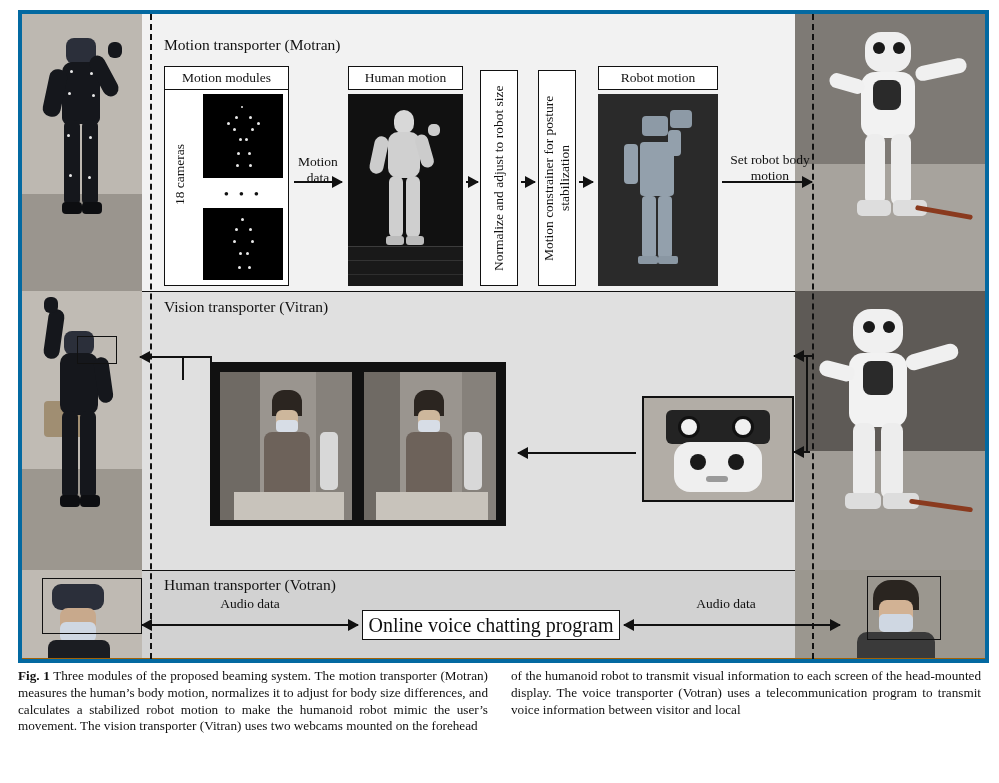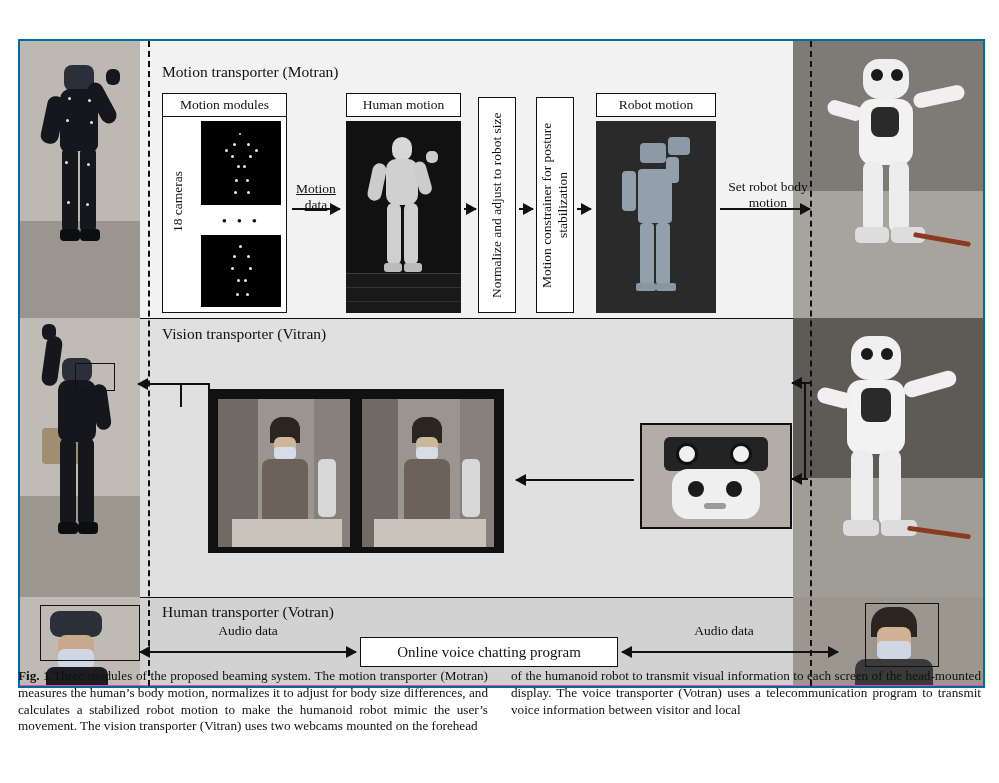--- a/index.html
+++ b/index.html
@@ -1,19 +1,19 @@
 <!DOCTYPE html>
 <html><head>
 <meta charset="utf-8">
 <style>
   html,body{margin:0;padding:0;background:#ffffff;}
   body{width:999px;height:783px;font-family:"Liberation Serif",serif;color:#111;}
   #fig{position:relative;width:999px;height:783px;overflow:hidden;}
 
-  .figbox{position:absolute;left:18px;top:10px;width:963px;height:645px;border:2px solid #0369a1;background:#ec4899;overflow:hidden;margin-top:29px;}
+  .figbox{position:absolute;left:18px;top:10px;width:963px;height:645px;border:4px solid #0369a1;background:#a16207;overflow:hidden;}
 
   
   .row{position:absolute;left:0;width:963px;}
   .row1{top:0;height:277px;background:#f2f2f2;}
   .row2{top:277px;height:279px;background:#e0e0e0;}
   .row3{top:556px;height:88px;background:#d2d2d2;}
   .rowline{position:absolute;left:0;width:963px;height:1px;background:#111;}
 
   .rowtitle{position:absolute;font-size:15.5px;color:#111;}
 
@@ -194,21 +194,21 @@
         <div class="dot" style="left:48px;top:32px;"></div>
       <div class="dot" style="left:36px;top:44px;"></div>
         <div class="dot" style="left:43px;top:44px;"></div>
       <div class="dot" style="left:35px;top:58px;"></div>
         <div class="dot" style="left:45px;top:58px;"></div>
     </div>
     <div class="cap" style="left:198px;top:172px;width:46px;font-size:15px;letter-spacing:3px;">• • •</div>
     <div class="cap vert" style="left:150px;top:130px;width:18px;">18 cameras</div>
 
     <div class="arrow-h" style="left:272px;top:167px;width:48px;"></div>
-    <div class="cap" style="left:264px;top:140px;width:64px;text-decoration:underline;">Motion data</div>
+    <div class="cap" style="left:264px;top:140px;width:64px;">Motion data</div>
 
     <div class="boxlabel" style="left:326px;top:52px;width:115px;height:24px;">Human motion</div>
     <div class="blackpanel" style="left:326px;top:80px;width:115px;height:192px;background:#111;">
       <div class="sil" style="left:46px;top:16px;width:20px;height:24px;background:#d8d8d8;border-radius:10px;"></div>
       <div class="sil" style="left:40px;top:38px;width:32px;height:46px;background:#d0d0d0;border-radius:10px;"></div>
       <div class="sil" style="left:24px;top:42px;width:14px;height:38px;background:#cccccc;border-radius:7px;transform:rotate(12deg);"></div>
       <div class="sil" style="left:70px;top:40px;width:13px;height:34px;background:#cccccc;border-radius:7px;transform:rotate(-16deg);"></div>
       <div class="sil" style="left:80px;top:30px;width:12px;height:12px;background:#cccccc;border-radius:5px;"></div>
       <div class="sil" style="left:41px;top:82px;width:14px;height:62px;background:#cfcfcf;border-radius:6px;"></div>
       <div class="sil" style="left:58px;top:82px;width:14px;height:62px;background:#cfcfcf;border-radius:6px;"></div>
@@ -284,21 +284,21 @@
       <div class="sil" style="left:84px;top:56px;width:16px;height:16px;background:#1a1a1a;border-radius:50%;"></div>
       <div class="sil" style="left:62px;top:78px;width:22px;height:6px;background:#9a9a9a;border-radius:3px;"></div>
     </div>
 
     <div class="arrow-h rev" style="left:496px;top:438px;width:118px;"></div>
 
     <div class="line-v" style="left:784px;top:342px;height:96px;"></div>
     <div class="arrow-h rev" style="left:772px;top:341px;width:18px;"></div>
     <div class="arrow-h rev" style="left:772px;top:437px;width:16px;"></div>
 
-    <div class="boxlabel" style="left:340px;top:596px;width:258px;height:30px;font-size:15px;">Online voice chatting program</div>
+    <div class="boxlabel" style="left:340px;top:596px;width:258px;height:30px;font-size:20px;">Online voice chatting program</div>
     <div class="arrow-h arrow-both" style="left:120px;top:610px;width:216px;"></div>
     <div class="cap" style="left:172px;top:582px;width:112px;">Audio data</div>
     <div class="arrow-h arrow-both" style="left:602px;top:610px;width:216px;"></div>
     <div class="cap" style="left:648px;top:582px;width:112px;">Audio data</div>
 
   </div>
 
   <div class="caption">
     <div class="capcol l"><span class="capnum">Fig. 1</span><span> Three modules of the proposed beaming system. The motion transporter (Motran) measures the human’s body motion, normalizes it to adjust for body size differences, and calculates a stabilized robot motion to make the humanoid robot mimic the user’s movement. The vision transporter (Vitran) uses two webcams mounted on the forehead</span></div>
     <div class="capcol r">of the humanoid robot to transmit visual information to each screen of the head-mounted display. The voice transporter (Votran) uses a telecommunication program to transmit voice information between visitor and local</div>

